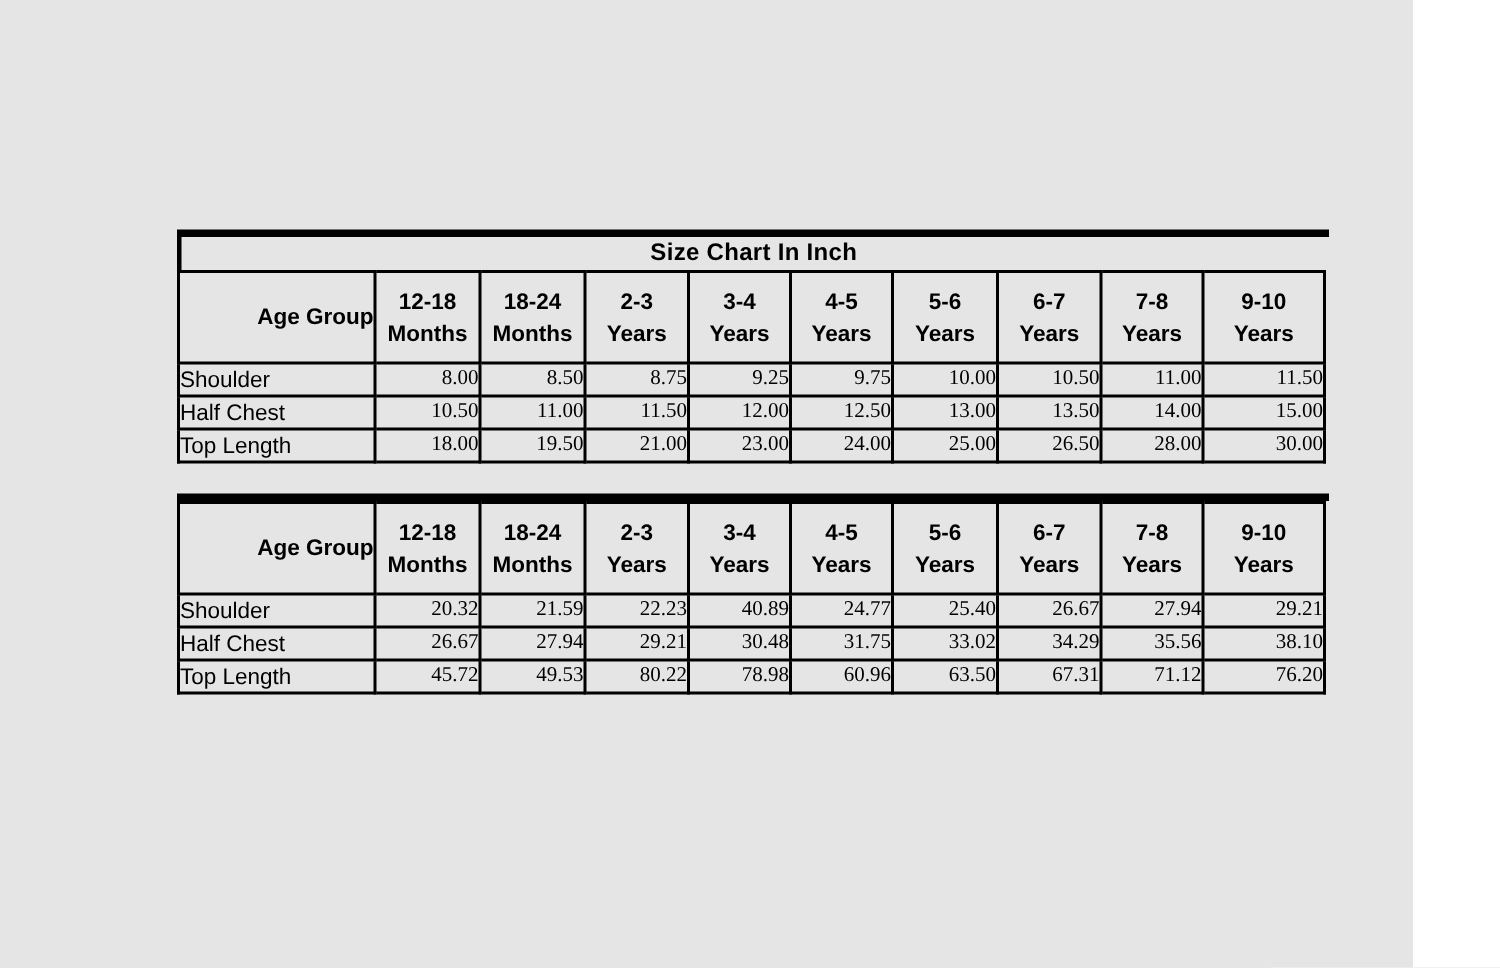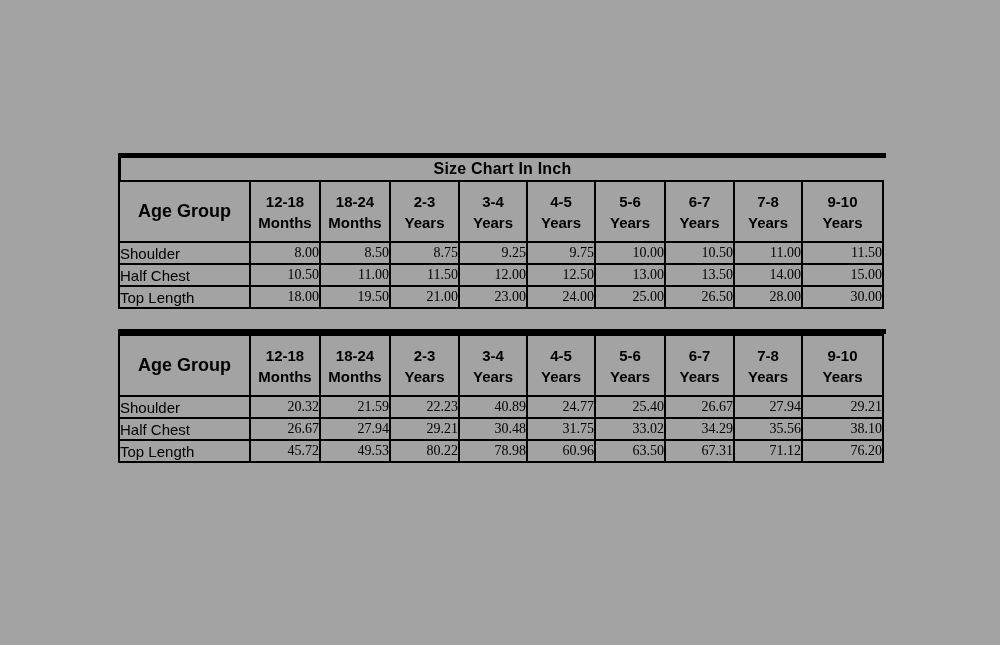--- a/index.html
+++ b/index.html
@@ -1,35 +1,35 @@
 <!DOCTYPE html>
 <html><head>
 <meta charset="utf-8">
 <style>
   html,body{margin:0;padding:0;}
   body{
     width:1000px;height:645px;background:#ffffff;color:#000;
     font-family:"Liberation Sans",sans-serif;
   }
-  .canvas{position:relative;width:1000px;height:645px;overflow:hidden;background:#a3a3a3;}
+  .canvas{position:relative;width:896px;height:645px;overflow:hidden;background:#e5e5e5;padding-left:46px;}
   .size-table{position:absolute;left:118px;width:768px;}
   .tbl-0{top:153px;}
   .tbl-1{top:329px;}
   .topbar{height:5px;background:#000;width:768px;}
   .title-row{
     height:22px;width:763px;
     border-left:3px solid #000;
     display:flex;align-items:center;justify-content:center;
     font-weight:bold;font-size:16px;letter-spacing:.2px;
   }
   table.grid{border-collapse:collapse;table-layout:fixed;width:765px;}
   table.grid th,table.grid td{border:2px solid #000;overflow:hidden;padding:0;}
   thead tr{height:61px;}
   th.corner{
-    text-align:center;font-size:18px;font-weight:bold;
+    text-align:right;font-size:15px;font-weight:bold;
     padding-left:4px;vertical-align:middle;
   }
   th.agecol{
     font-size:15px;font-weight:bold;text-align:center;
     vertical-align:middle;line-height:21px;
   }
   tbody tr{height:22px;}
   td.rowlabel{
     font-weight:normal;font-size:15px;text-align:left;
     padding-left:4px;vertical-align:middle;

